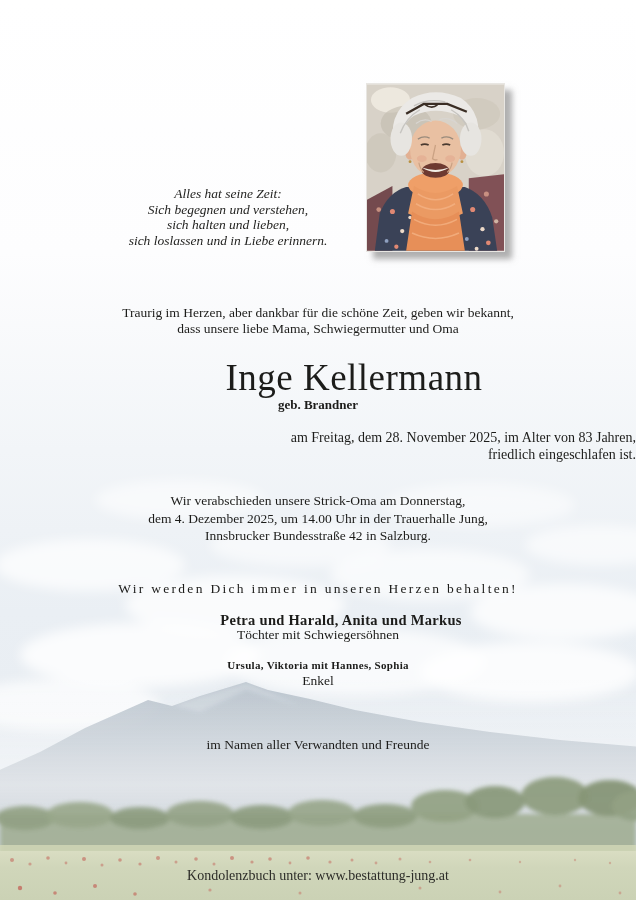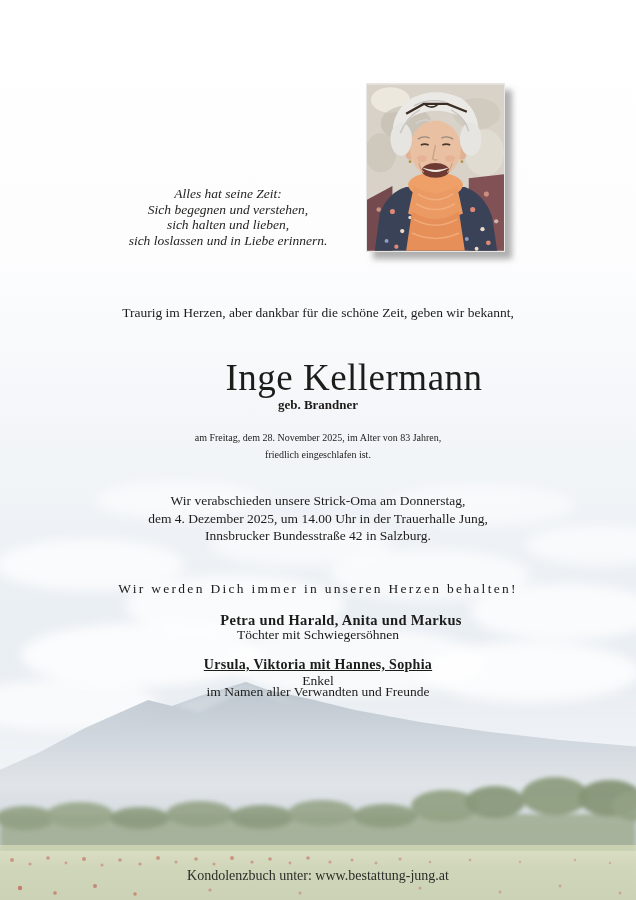--- a/index.html
+++ b/index.html
@@ -16,28 +16,28 @@
   .content{position:absolute;inset:0;z-index:3;}
   .abs{position:absolute;left:0;width:636px;text-align:center;}
   .verse{
     position:absolute;left:60px;top:186px;width:336px;
     text-align:center;font-style:italic;
     font-size:13.5px;line-height:15.6px;color:#232321;
   }
   .intro{top:305px;font-size:13.5px;line-height:15.6px;}
   .name{top:358px;font-size:37px;letter-spacing:0.5px;line-height:40px;padding-left:36px;}
   .maiden{top:398px;font-size:13px;font-weight:bold;line-height:14px;}
-  .death{top:429px;font-size:10px;line-height:17.2px;}
+  .death{top:429px;font-size:14px;line-height:17.2px;text-align:right;}
   .farewell{top:492px;font-size:13.5px;line-height:17.6px;}
   .remember{top:581px;font-size:13.5px;letter-spacing:2.3px;line-height:16px;}
   .m-names1{top:612px;font-size:14.5px;font-weight:bold;letter-spacing:0.3px;line-height:16px;padding-left:23px;}
   .m-rel1{top:627px;font-size:13.5px;line-height:16px;text-align:center;}
-  .m-names2{top:657px;font-size:14px;font-weight:bold;letter-spacing:0.3px;line-height:16px;text-decoration:underline;}
+  .m-names2{top:657px;font-size:11px;font-weight:bold;letter-spacing:0.3px;line-height:16px;}
   .m-rel2{top:673px;font-size:13.5px;line-height:16px;}
-  .closing{top:684px;font-size:13.5px;line-height:16px;}
+  .closing{top:737px;font-size:13.5px;line-height:16px;}
   .footer{top:868px;font-size:14px;color:#2c2c28;}
   .photo{
     position:absolute;left:366px;top:83px;width:139px;height:169px;
     z-index:2;
     box-shadow:7px 7px 6px rgba(110,110,110,0.55);
     border:1px solid #e8e6e2;
     box-sizing:border-box;
     overflow:hidden;
   }
   .photo svg{display:block;}
@@ -231,20 +231,21 @@
 
     <div class="verse">
       <div>Alles hat seine Zeit:</div>
       <div>Sich begegnen und verstehen,</div>
       <div>sich halten und lieben,</div>
       <div>sich loslassen und in Liebe erinnern.</div>
     </div>
 
     <div class="abs intro">
       <div>Traurig im Herzen, aber dankbar für die schöne Zeit, geben wir bekannt,</div>
+      <div>dass unsere liebe Mama, Schwiegermutter und Oma</div>
     </div>
 
     <div class="abs name">Inge Kellermann</div>
     <div class="abs maiden">geb. Brandner</div>
 
     <div class="abs death">
       <div>am Freitag, dem 28. November 2025, im Alter von 83 Jahren,</div>
       <div>friedlich eingeschlafen ist.</div>
     </div>
 

